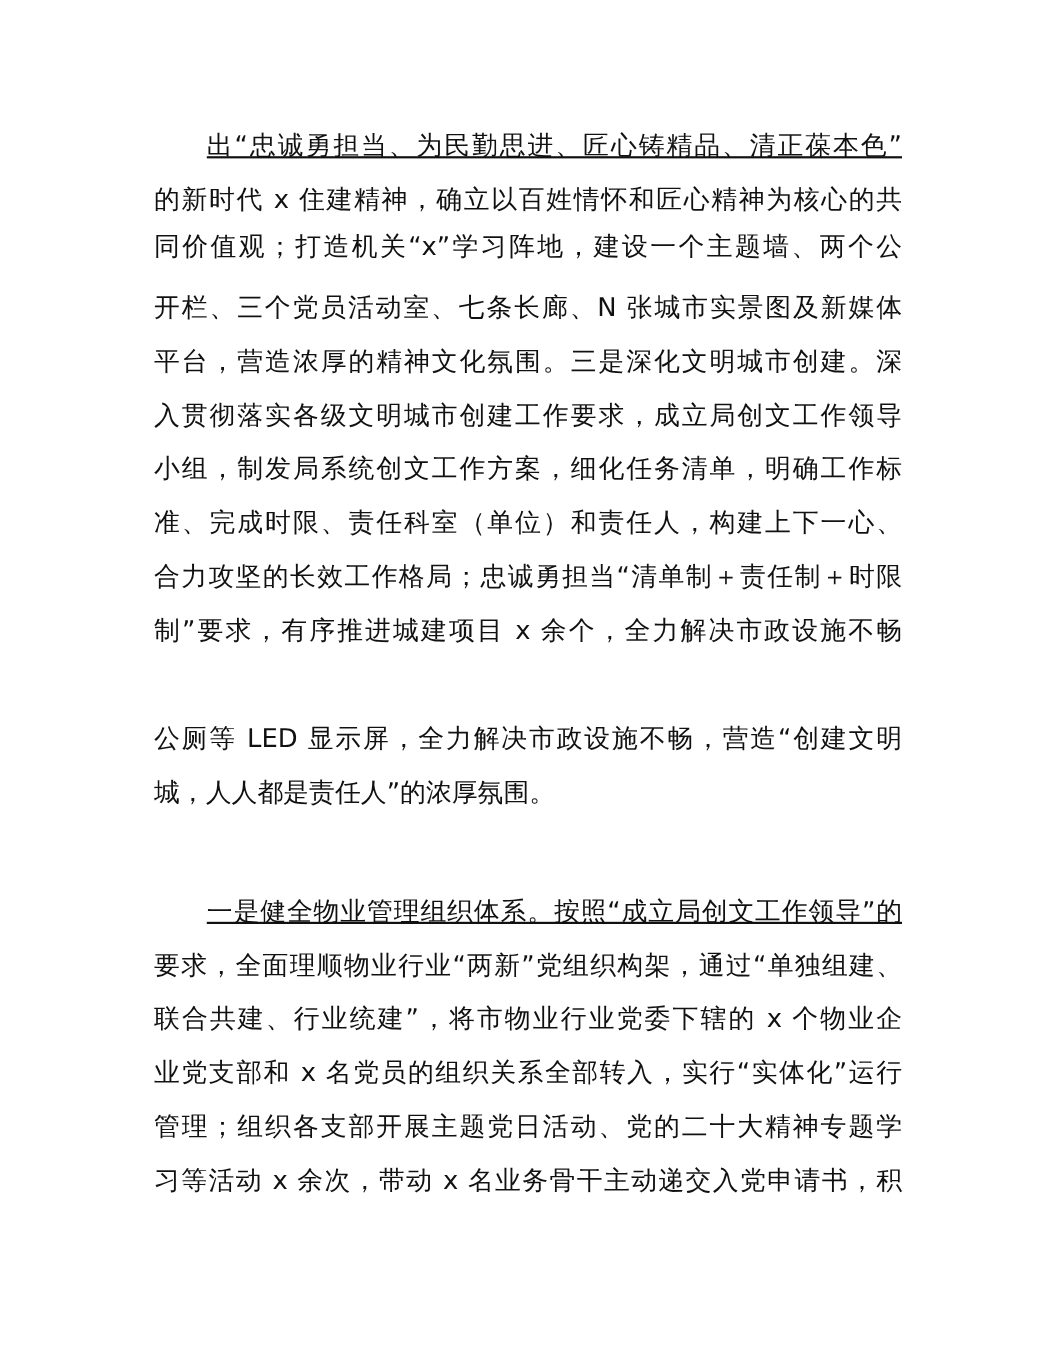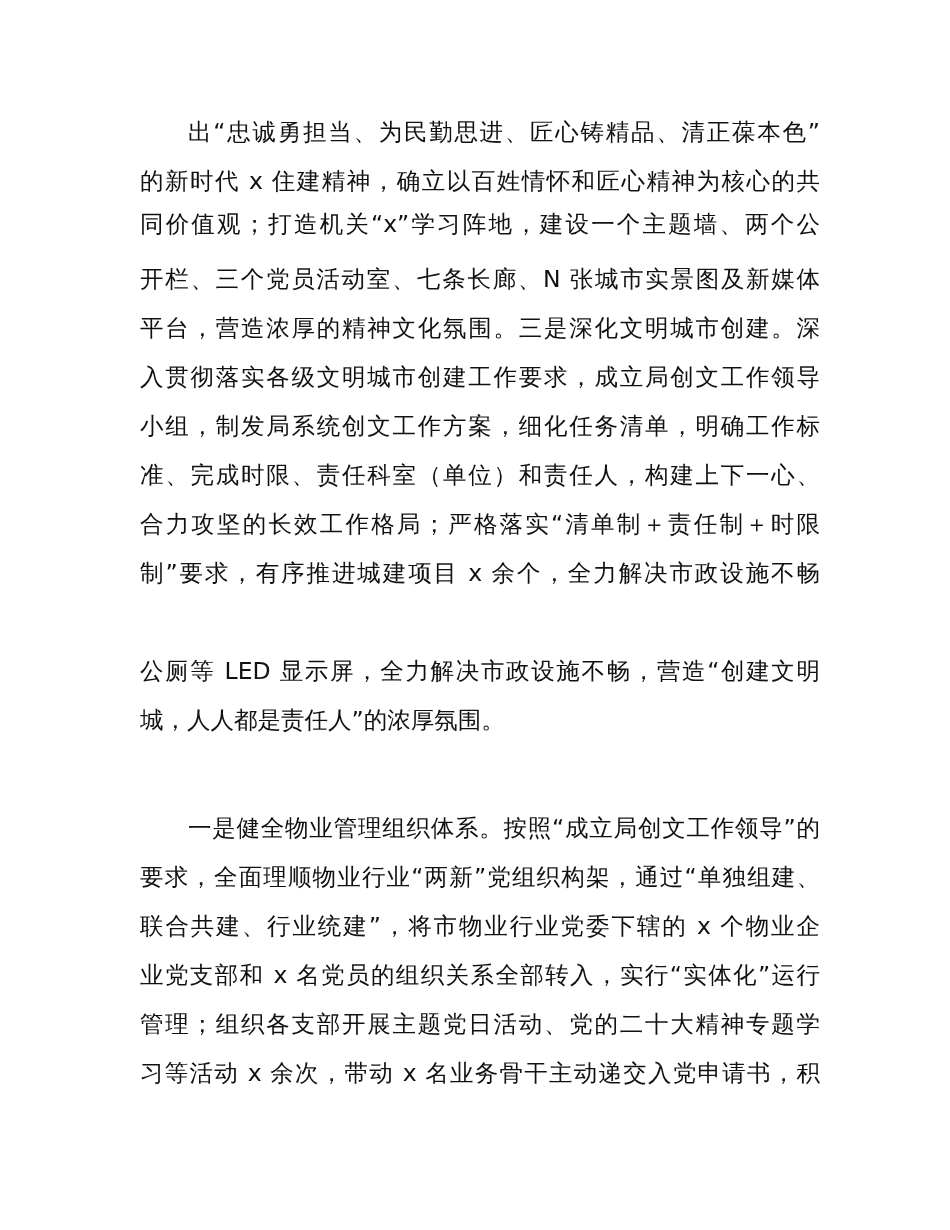--- a/index.html
+++ b/index.html
@@ -31,41 +31,42 @@
       font-size: 23.5px;
       line-height: 40px;
       white-space: nowrap;
       letter-spacing: 0px;
       text-align: justify;
       text-align-last: justify;
     }
     .line.indent {
       left: 188px;
       width: 632px;
+      text-decoration: underline;
     }
     .line.last {
       text-align-last: left;
     }
     .line.heading {
       text-align-last: left;
     }
   </style>
 </head>
 <body>
 
 <div class="page">
   <div class="line indent" style="top:112px">出“忠诚勇担当、为民勤思进、匠心铸精品、清正葆本色”</div>
   <div class="line" style="top:161px">的新时代 x 住建精神，确立以百姓情怀和匠心精神为核心的共</div>
   <div class="line" style="top:204px">同价值观；打造机关“x”学习阵地，建设一个主题墙、两个公</div>
   <div class="line" style="top:259px">开栏、三个党员活动室、七条长廊、N 张城市实景图及新媒体</div>
   <div class="line" style="top:308px">平台，营造浓厚的精神文化氛围。三是深化文明城市创建。深</div>
   <div class="line" style="top:357px">入贯彻落实各级文明城市创建工作要求，成立局创文工作领导</div>
   <div class="line" style="top:406px">小组，制发局系统创文工作方案，细化任务清单，明确工作标</div>
   <div class="line" style="top:455px">准、完成时限、责任科室（单位）和责任人，构建上下一心、</div>
-  <div class="line" style="top:504px">合力攻坚的长效工作格局；严格落实“清单制＋责任制＋时限</div>
+  <div class="line" style="top:504px">合力攻坚的长效工作格局；忠诚勇担当“清单制＋责任制＋时限</div>
   <div class="line" style="top:553px">制”要求，有序推进城建项目 x 余个，全力解决市政设施不畅</div>
   <div class="line" style="top:651px">公厕等 LED 显示屏，全力解决市政设施不畅，营造“创建文明</div>
   <div class="line last" style="top:700px">城，人人都是责任人”的浓厚氛围。</div>
 
 
   <div class="line indent" style="top:808px">一是健全物业管理组织体系。按照“成立局创文工作领导”的</div>
   <div class="line" style="top:857px">要求，全面理顺物业行业“两新”党组织构架，通过“单独组建、</div>
   <div class="line" style="top:906px">联合共建、行业统建”，将市物业行业党委下辖的 x 个物业企</div>
   <div class="line" style="top:955px">业党支部和 x 名党员的组织关系全部转入，实行“实体化”运行</div>
   <div class="line" style="top:1004px">管理；组织各支部开展主题党日活动、党的二十大精神专题学</div>

